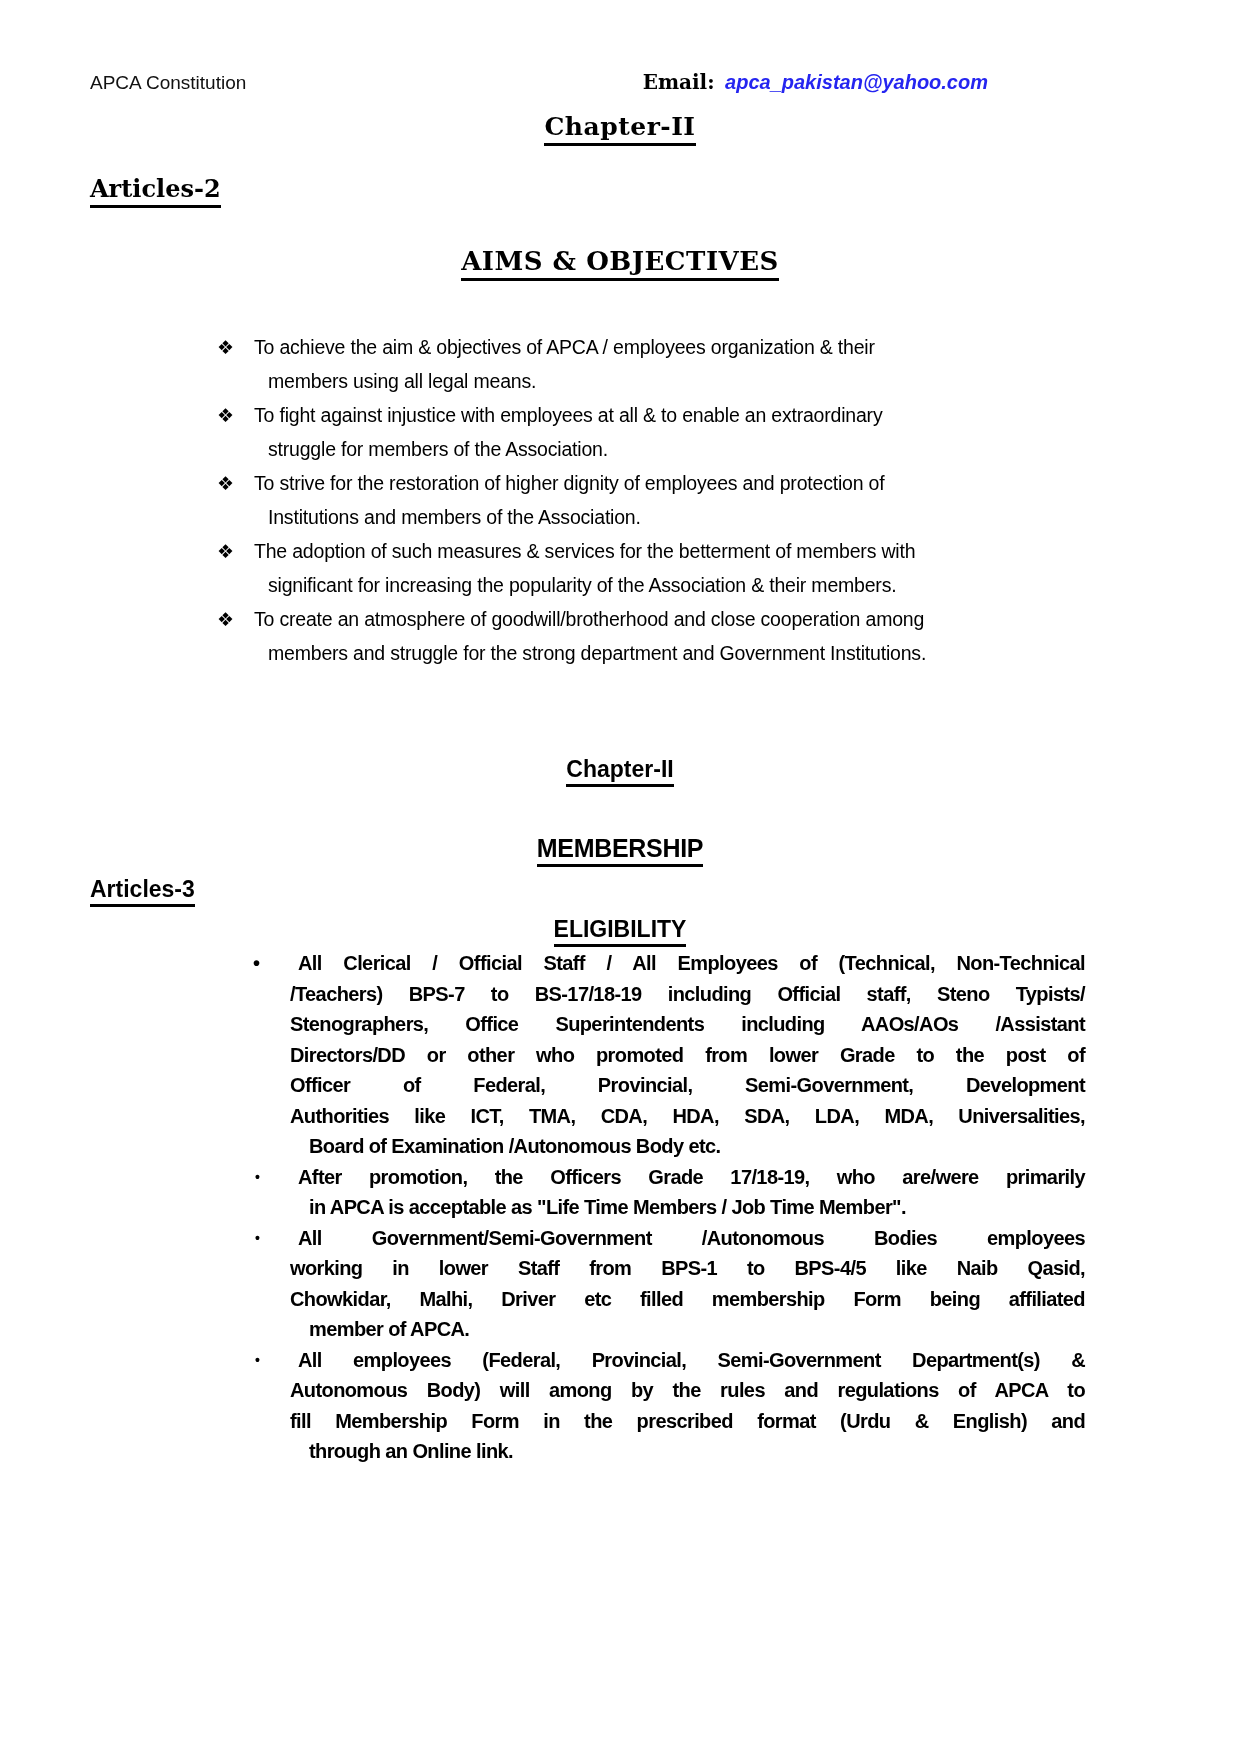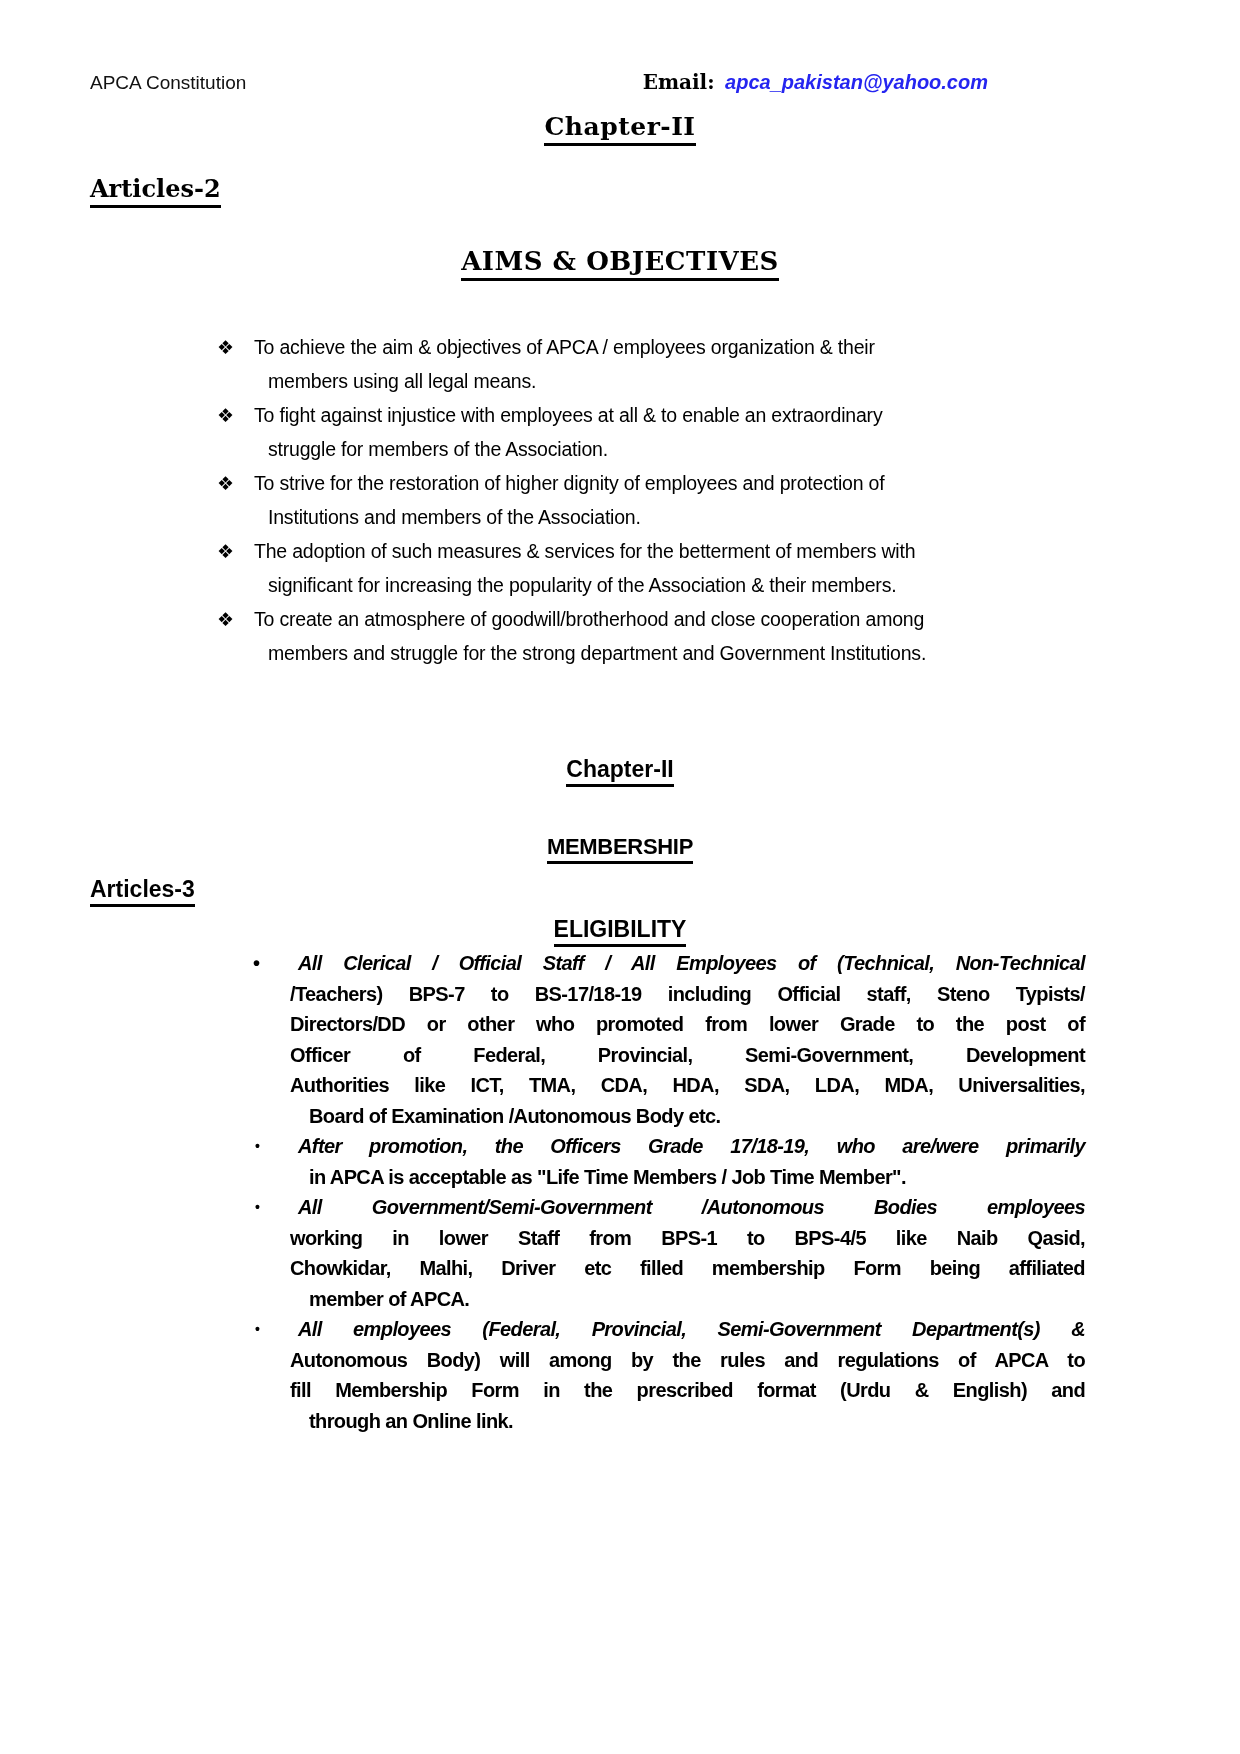--- a/index.html
+++ b/index.html
@@ -64,21 +64,21 @@
   
   .u-sans {
     display: inline-block;
     font-weight: bold;
     border-bottom: 3px solid #000;
     padding-bottom: 1px;
   }
   .ch2-title { top: 756px; }
   .ch2-title .u-sans { font-size: 23px; }
   .membership-head { top: 834px; }
-  .membership-head .u-sans { font-size: 22px; letter-spacing: -0.3px; text-align: right; }
+  .membership-head .u-sans { font-size: 25px; letter-spacing: -0.3px; text-align: right; }
   .articles3 { position: absolute; top: 876px; left: 90px; }
   .articles3 .u-sans { font-size: 23px; }
   .eligibility-head { top: 916px; text-align: center; }
   .eligibility-head .u-sans { font-size: 23px; }
 
   
   .elig-list {
     position: absolute; top: 948px; left: 253px; width: 832px;
     list-style: none;
     font-weight: bold;
@@ -87,21 +87,21 @@
   .elig-list li { position: relative; padding-left: 37px; }
   .elig-list .bullet {
     position: absolute; left: 2px; top: 0;
     font-size: 14px;
   }
   .elig-list li.first-item .bullet { font-size: 20px; left: 0; }
   .elig-list .line {
     text-align: justify;
     text-align-last: justify;
   }
-  .elig-list .line:first-child { text-indent: 8px; font-style: italic; }
+  .elig-list .line:first-child { text-indent: 8px; }
   .elig-list .line:last-child { text-align-last: left; margin-left: 19px; }
 </style>
 </head>
 <body>
 
 <div class="page">
 
   <div class="header-left">APCA Constitution</div>
   <div class="header-right">
     <span class="email-label">Email:</span>
@@ -173,20 +173,21 @@
   <div class="center-row eligibility-head">
     <span class="u-sans">ELIGIBILITY</span>
   </div>
 
   <ul class="elig-list">
     <li class="first-item">
       <span class="bullet">•</span>
       <div class="item-text">
           <div class="line">All Clerical / Official Staff  / All Employees of (Technical, Non-Technical</div>
           <div class="line">/Teachers) BPS-7 to BS-17/18-19 including Official staff, Steno Typists/</div>
+          <div class="line">Stenographers, Office Superintendents including AAOs/AOs /Assistant</div>
           <div class="line">Directors/DD or other who promoted from lower Grade to the post of</div>
           <div class="line">Officer of Federal, Provincial, Semi-Government, Development</div>
           <div class="line">Authorities like ICT, TMA, CDA, HDA, SDA, LDA, MDA, Universalities,</div>
           <div class="line">Board of Examination /Autonomous Body etc.</div>
         </div>
     </li>
     <li>
       <span class="bullet">•</span>
       <div class="item-text">
           <div class="line">After promotion, the Officers Grade 17/18-19, who are/were primarily</div>

